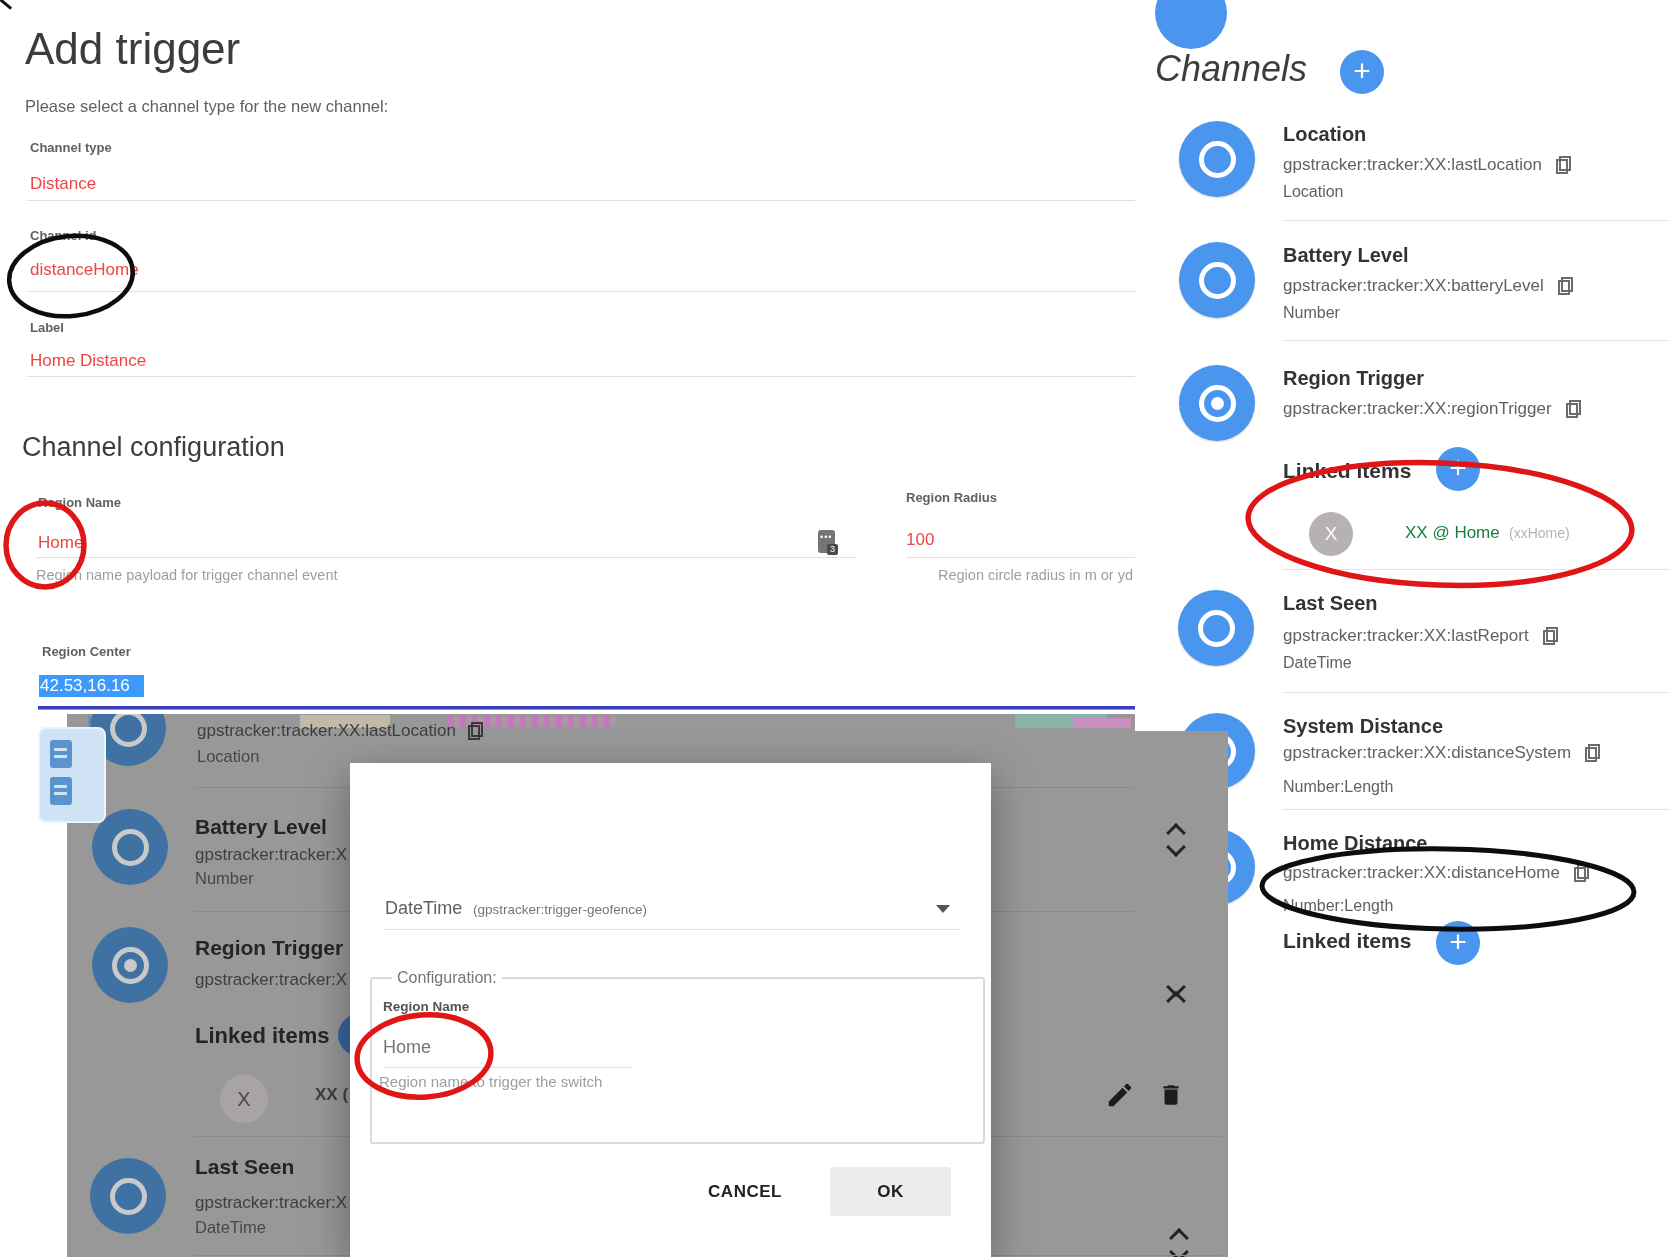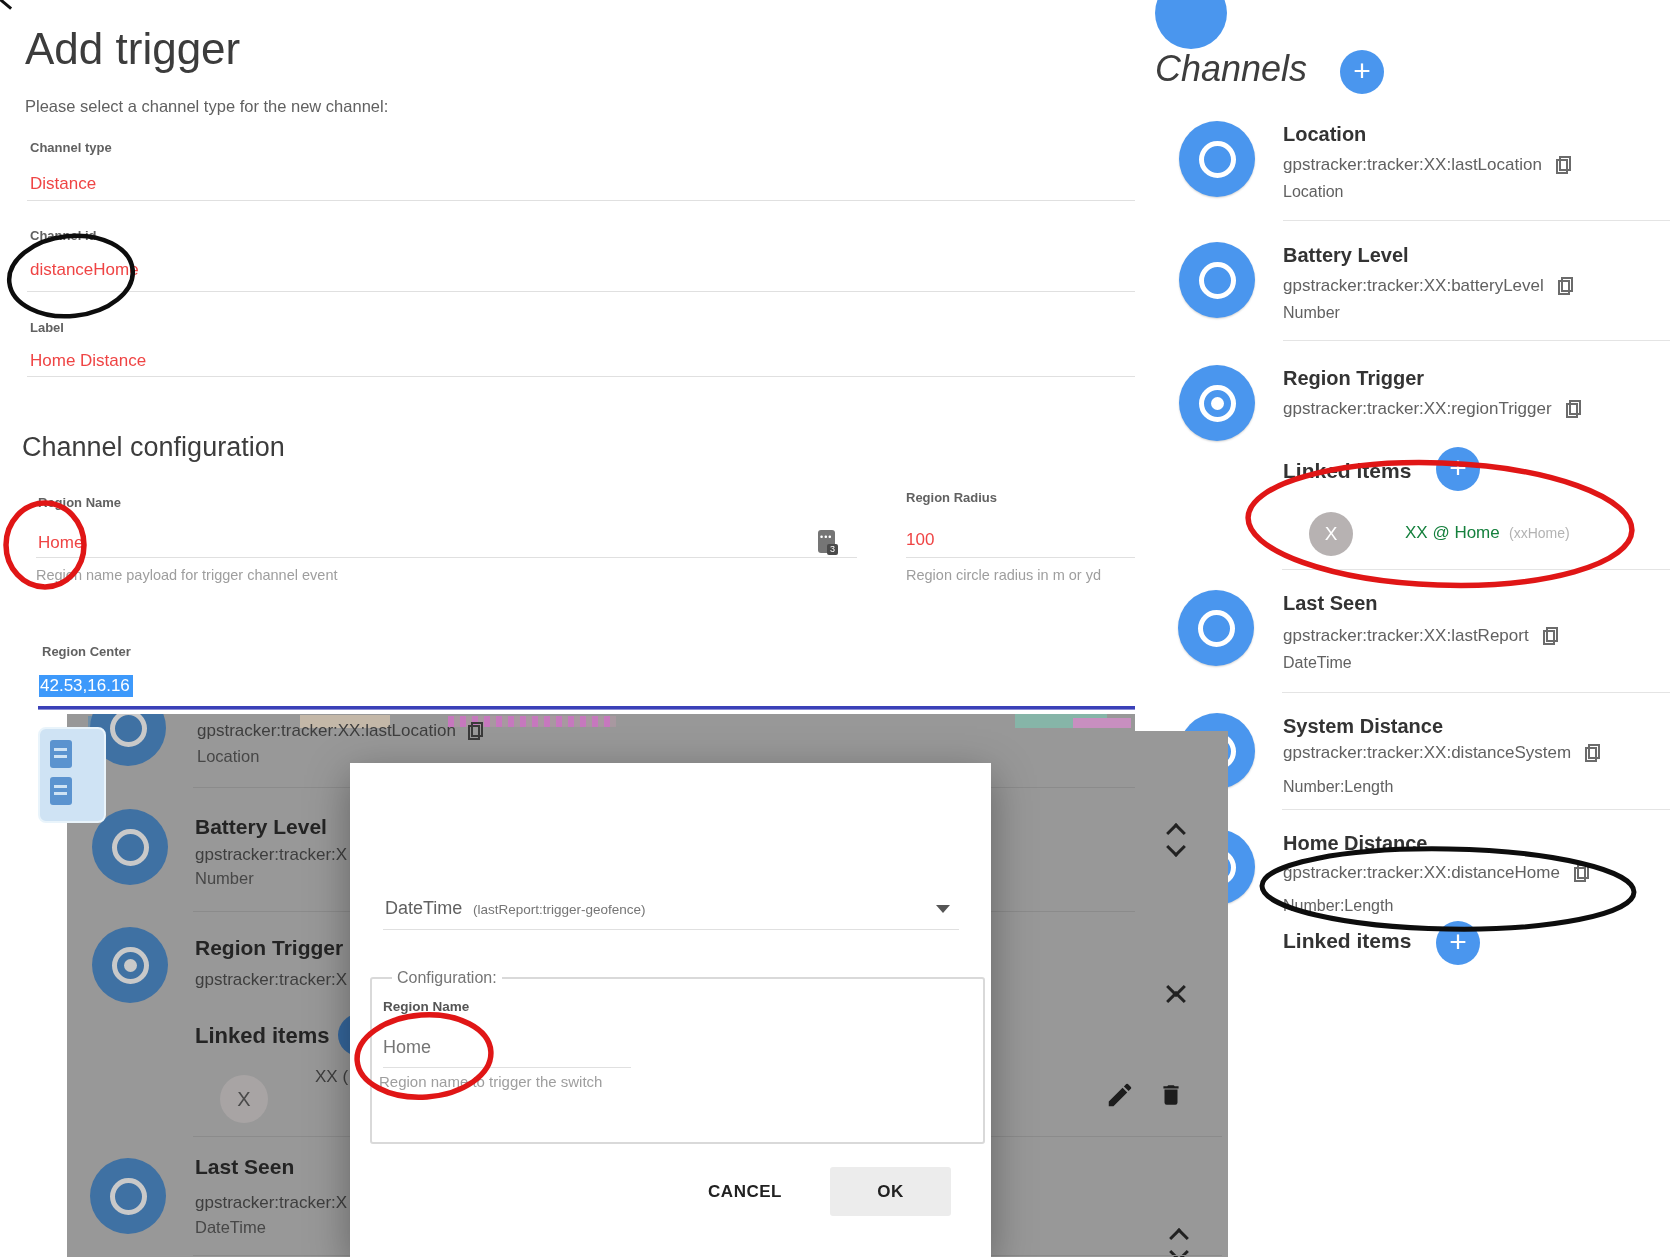--- a/index.html
+++ b/index.html
@@ -7,21 +7,21 @@
        font-family:"Liberation Sans","DejaVu Sans",sans-serif;color:#616161;}
   .abs{position:absolute;}
   
   .h1{font-size:44px;font-weight:300;color:#3c3c3c;}
   .sub{font-size:16.5px;color:#616161;}
   .flabel{font-size:13px;font-weight:bold;color:#616161;}
   .fval{font-size:17px;color:#ef4444;}
   .fhint{font-size:14.5px;color:#9e9e9e;}
   .uline{height:1px;background:#e0e0e0;}
   .h2{font-size:27px;font-weight:400;color:#3c3c3c;}
-  .sel{background:#3d99fb;color:#fff;padding:1px 3px 2px 1px;font-size:17px;}
+  .sel{background:#3d99fb;color:#fff;padding:1px 14px 2px 1px;font-size:17px;}
   .focusline{height:3px;background:#3a40b8;border-bottom:1px solid #8a8dd6;}
   
   .afill{width:17px;height:23px;background:#757575;border-radius:3px;position:absolute;}
   .afill .dots{position:absolute;top:2px;left:2px;color:#fff;font-size:9px;letter-spacing:1px;}
   .afill .badge{position:absolute;right:-3px;bottom:-2px;width:11px;height:11px;background:#4a4a4a;
     border-radius:2px;color:#fff;font-size:9px;line-height:11px;text-align:center;}
   
   #panelB{left:1135px;top:0;width:535px;height:1257px;background:#fff;z-index:20;}
   .bheading{font-size:36px;font-weight:400;color:#3d3d3d;}
   .addbtn{width:44px;height:44px;border-radius:50%;background:#4a96ee;color:#fff;
@@ -123,21 +123,21 @@
   <div class="abs afill" style="left:818px;top:530px;">
     <span class="dots">•••</span>
     <span class="badge">3</span>
   </div>
   <div class="abs uline" style="left:36px;top:557px;width:821px;"></div>
   <div class="abs fhint" style="left:36px;top:567px;">Region name payload for trigger channel event</div>
 
   <div class="abs flabel" style="left:906px;top:490px;">Region Radius</div>
   <div class="abs fval" style="left:906px;top:530px;">100</div>
   <div class="abs uline" style="left:906px;top:557px;width:229px;"></div>
-  <div class="abs fhint" style="left:906px;top:567px;text-align:center;">Region circle radius in m or yd</div>
+  <div class="abs fhint" style="left:938px;top:567px;text-align:center;">Region circle radius in m or yd</div>
 
   <div class="abs flabel" style="left:42px;top:644px;">Region Center</div>
   <div class="abs" style="left:39px;top:676px;">
     <span class="sel">42.53,16.16</span>
   </div>
   <div class="abs focusline" style="left:38px;top:706px;width:1097px;"></div>
 </div>
 
 <div class="abs" id="mapbox">
   <div class="mapbtn" style="top:11px;"></div>
@@ -263,21 +263,21 @@
 
   <div class="abs dimcircle" style="left:25px;top:213px;">
       <div class="dimring checked"></div>
     </div>
   <div class="abs dim-title" style="left:128px;top:222px;">Region Trigger</div>
   <div class="abs dim-uid" style="left:128px;top:256px;">gpstracker:tracker:X</div>
 
   <div class="abs dim-linked" style="left:128px;top:309px;">Linked items</div>
   <div class="abs dimadd" style="left:271px;top:300px;">+</div>
   <div class="abs dimavatar" style="left:153px;top:361px;">X</div>
-  <div class="abs dim-uid" style="left:248px;top:353px;">XX (</div>
+  <div class="abs dim-uid" style="left:248px;top:371px;font-weight:bold;">XX (</div>
   <div class="abs icn" style="left:1038px;top:366px;">
     <svg width="30" height="30" viewBox="0 0 24 24" fill="#1d1d1d">
         <path d="M3 17.25V21h3.75L17.8 9.94l-3.75-3.75L3 17.25zM20.7 7.04a1 1 0 0 0 0-1.41l-2.34-2.34a1 1 0 0 0-1.41 0l-1.83 1.83 3.75 3.75 1.83-1.83z"></path>
       </svg>
   </div>
   <div class="abs dim-div" style="left:126px;top:422px;right:0;"></div>
 
   <div class="abs dimcircle" style="left:23px;top:444px;">
       <div class="dimring"></div>
     </div>
@@ -306,21 +306,21 @@
     <span class="chev up" style="top:2px;"></span>
       <span class="chev down" style="top:16px;"></span>
   </div>
   <div class="abs dim-div" style="left:0;top:524px;width:87px;"></div>
 </div>
 
 <div class="abs" id="modal">
 
   <div class="abs" style="left:33px;top:130px;width:576px;height:36px;">
     <span class="ddval abs" style="left:2px;top:5px;">DateTime</span>
-    <span class="dduid abs" style="left:90px;top:9px;">(lastReport:trigger-geofence)</span>
+    <span class="dduid abs" style="left:90px;top:9px;">(gpstracker:trigger-geofence)</span>
     <span class="caret abs" style="left:553px;top:12px;"></span>
     <div class="abs uline" style="left:0;top:36px;width:576px;"></div>
   </div>
 
   <fieldset class="cfg">
     <legend>Configuration:</legend>
     <div class="abs mlabel" style="left:11px;top:12px;">Region Name</div>
     <div class="abs mval" style="left:11px;top:50px;">Home</div>
     <div class="abs uline" style="left:11px;top:80px;width:248px;"></div>
     <div class="abs mhint" style="left:7px;top:86px;">Region name to trigger the switch</div>

